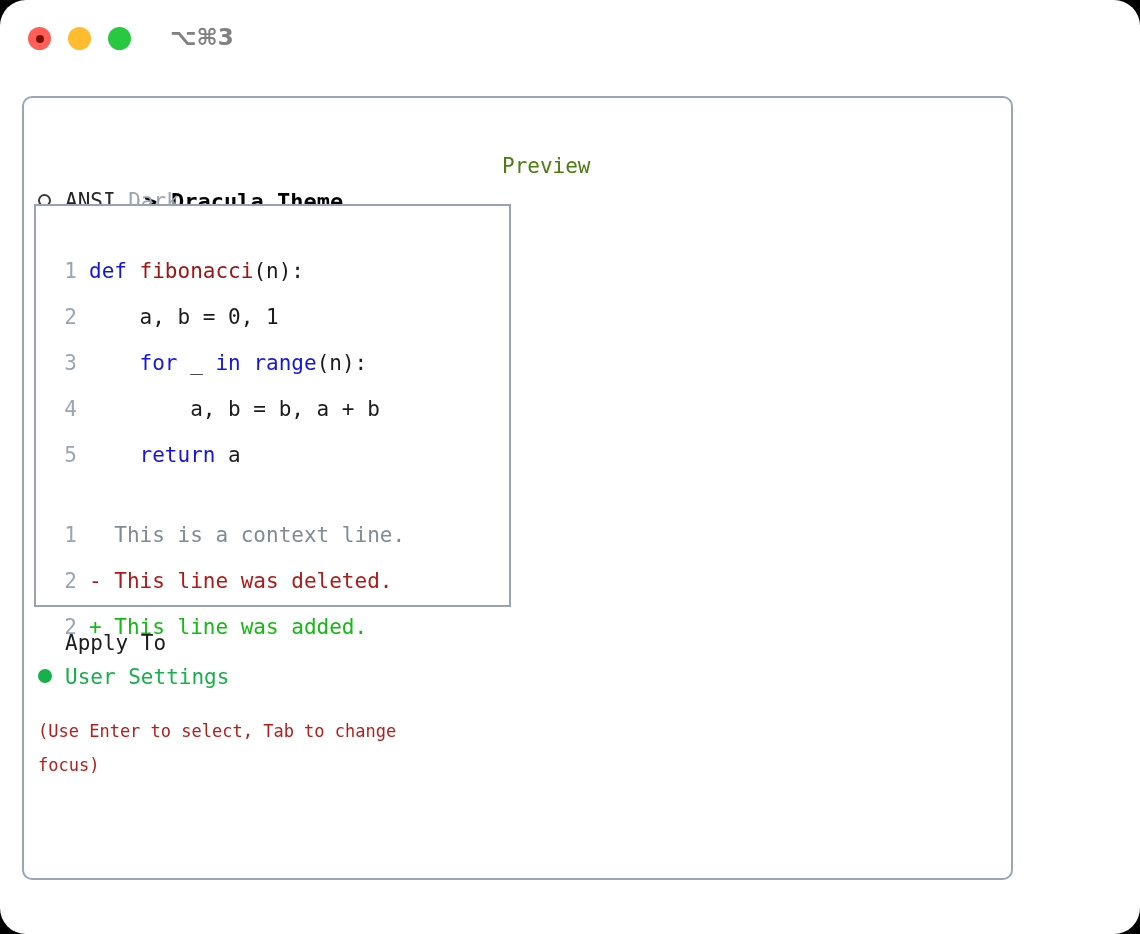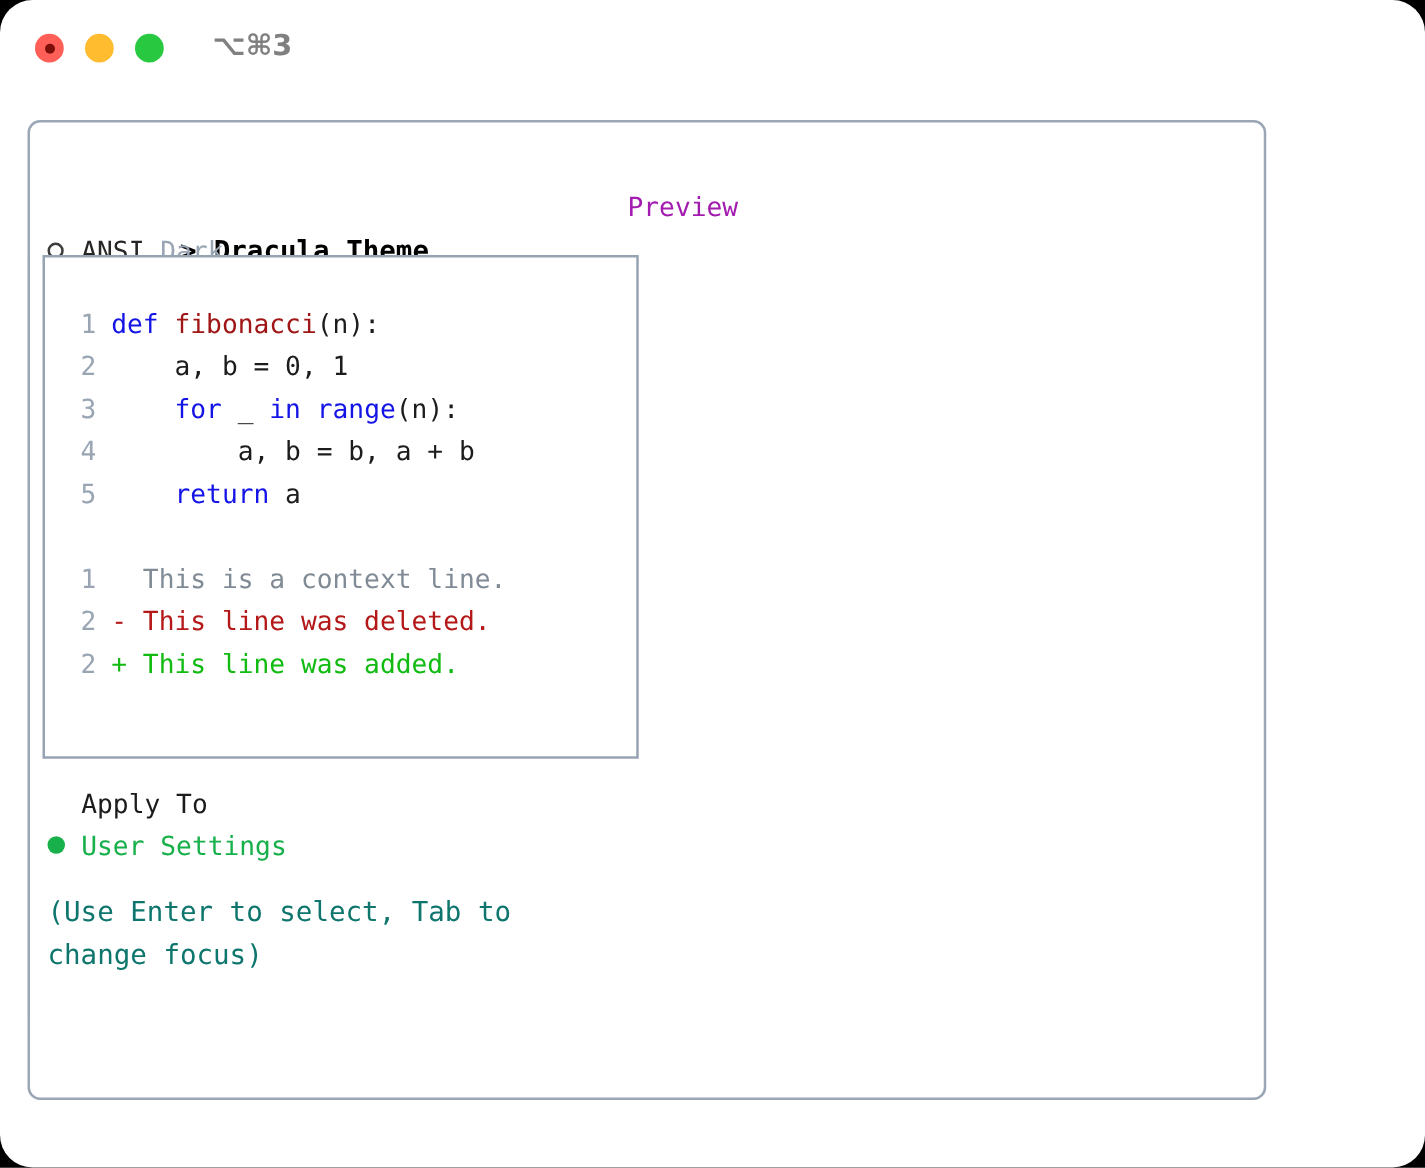--- a/index.html
+++ b/index.html
@@ -141,36 +141,36 @@
     font-size: 21px;
     color: #1c1c1c;
     white-space: pre;
     padding-left: 27px;
   }
   .apply-label { color: #262626; }
   .row.selected .apply-label { color: #17b04a; }
 
   #hint {
     margin-top: 20px;
-    font-size: 22px;
-    line-height: 34px;
-    color: #0f766e;
+    font-size: 17px;
+    line-height: 34px;
+    color: #b91c1c;
     width: 410px;
   }
 
   
   #right-col {
     position: absolute;
     left: 478px;
     top: 50px;
     width: 500px;
   }
   #preview-title {
     font-size: 21px;
-    color: #a21caf;
+    color: #4d7c0f;
     height: 36px;
     line-height: 36px;
     white-space: pre;
   }
 
   #preview-box {
     position: absolute;
     left: 10px;
     top: 106px;
     width: 477px;
@@ -181,21 +181,21 @@
   }
 
   #code {
     position: absolute;
     left: 13px;
     top: 36px;
     font-size: 21px;
     line-height: 34px;
     white-space: pre;
   }
-  .cline { white-space: pre; }
+  .cline { white-space: pre; margin-top: 12px; }
   .ln {
     display: inline-block;
     width: 28px;
     text-align: right;
     color: #9aa5b4;
     margin-right: 12px;
   }
   .kw   { color: #1414e6; }
   .fn   { color: #a01616; }
   .txt  { color: #1c1c1c; }

